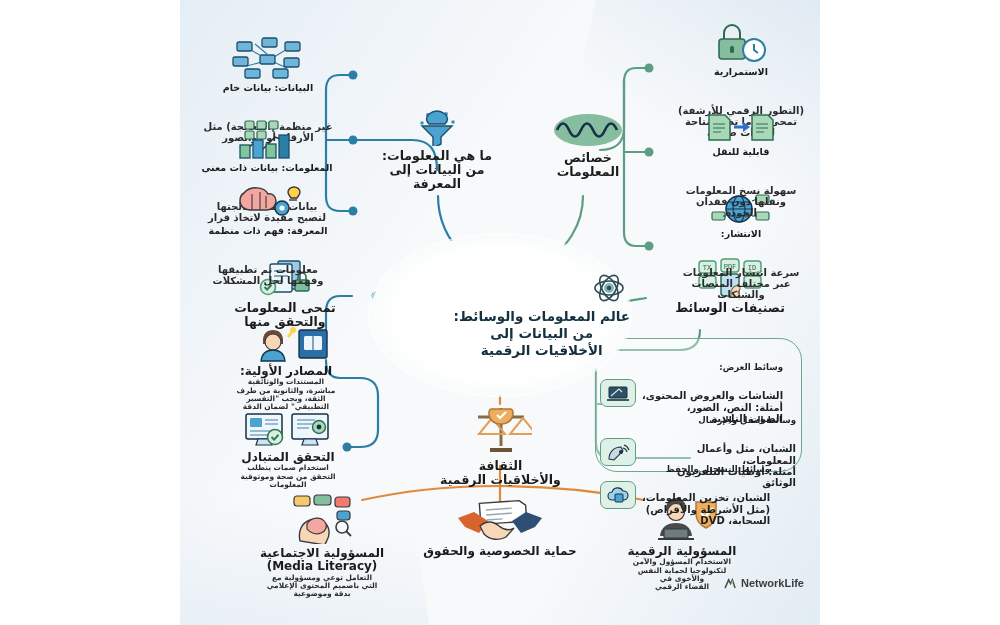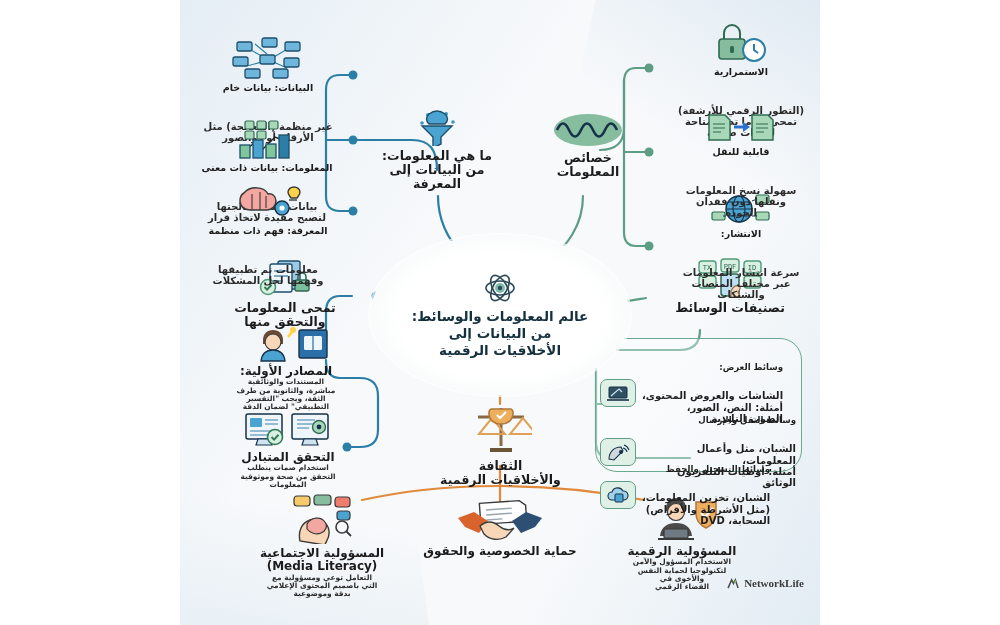--- a/index.html
+++ b/index.html
@@ -47,21 +47,21 @@
   .n-desc{
     color:#2a2a2a;line-height:1.12;white-space:pre-line;font-weight:bold;
   }
   .sz-9 .n-title{font-size:12px;} .sz-9 .n-desc{font-size:7.4px;}
   .sz-10 .n-title{font-size:9.5px;} .sz-10 .n-desc{font-size:10px;margin-top:27px;}
   .sz-13 .n-title{font-size:12.5px;}
 
   
   .hub{
     position:absolute;left:370px;top:235px;width:260px;height:160px;z-index:14;
-    display:flex;align-items:center;justify-content:center;flex-direction:column;
+    display:flex;align-items:flex-start;justify-content:center;flex-direction:column;
   }
   .hub-oval{
     position:absolute;left:0;top:0;width:260px;height:160px;
     border-radius:50%;
     background:radial-gradient(ellipse at 50% 50%,#ffffff 55%,#eef6f6 100%);
     box-shadow:0 0 0 2px rgba(255,255,255,.7);
   }
   .hub-txt{
     position:relative;z-index:3;text-align:center;font-weight:bold;
     color:#14303f;font-size:13.5px;line-height:1.25;white-space:pre-line;
@@ -83,21 +83,21 @@
     background:#dff0e6;display:flex;align-items:center;justify-content:center;flex:0 0 auto;
   }
 
   
   .ic{display:block;margin:0 auto 3px auto;}
 
   
   .logo{
     position:absolute;right:196px;bottom:36px;z-index:20;
     display:flex;align-items:center;gap:4px;
-    font-size:11px;font-weight:bold;color:#3c3c3c;font-family:Liberation Serif, serif;
+    font-size:11px;font-weight:bold;color:#3c3c3c;font-family:Liberation Sans, sans-serif;
   }
   .logo .mark{width:13px;height:11px;}
   .ltr{direction:ltr;unicode-bidi:isolate;}
 </style>
 </head>
 <body>
 
 <div id="stage">
 
   <div class="canvas"></div>

